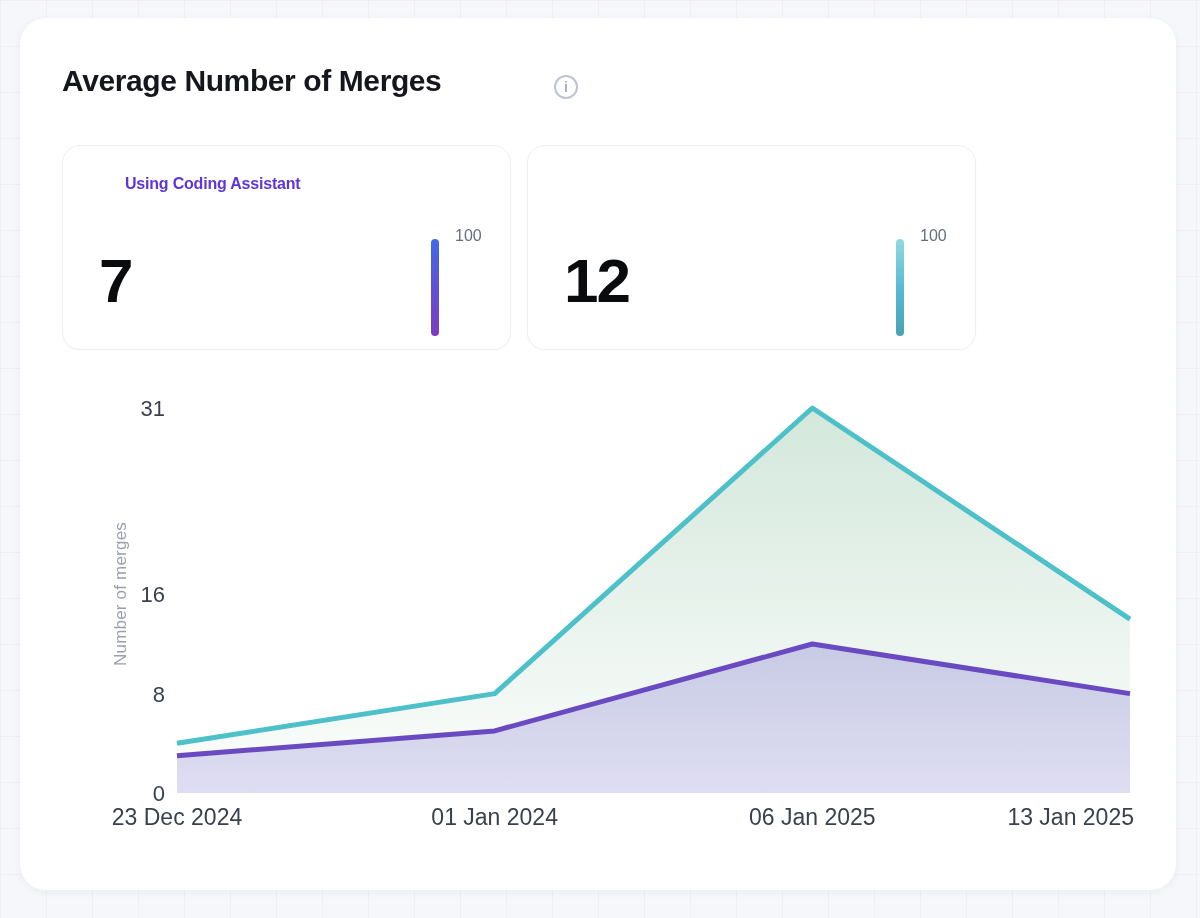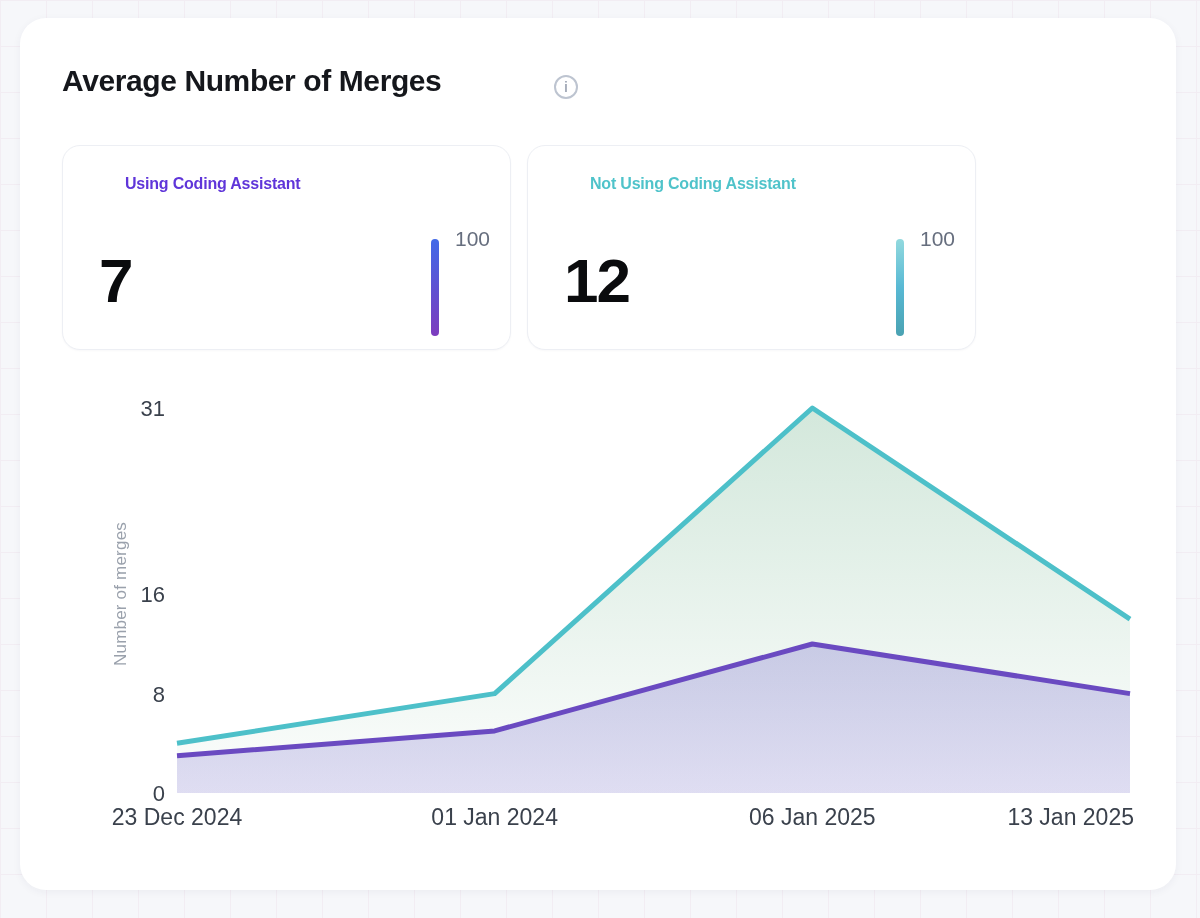--- a/index.html
+++ b/index.html
@@ -29,21 +29,21 @@
   }
   .cards { position:absolute; left:42px; top:127px; display:flex; gap:16px; }
   .stat-card {
     position:relative; width:449px; height:205px;
     background:#ffffff; border:1px solid #edeff4; border-radius:18px;
     box-shadow:0 1px 2px rgba(25,30,60,0.03);
   }
   .card-title { position:absolute; left:34px; top:29px; font-size:16px; font-weight:700; letter-spacing:-0.2px;margin-left:28px; }
   .card-value { position:absolute; left:36px; top:104px; font-size:62px; line-height:1; font-weight:700; color:#0a0b0d; letter-spacing:-2px; }
   .card-bar  { position:absolute; left:368px; top:93px; width:8px; height:97px; border-radius:4px; }
-  .card-scale { position:absolute; left:392px; top:81px; font-size:21px; color:#666e7e; }
+  .card-scale { position:absolute; left:392px; top:81px; font-size:16px; color:#666e7e; }
   #chart-svg { position:absolute; left:0; top:0; width:1156px; height:872px; }
   .ytick, .xtick { font-size:22px; fill:#3a414c; font-family:"Liberation Sans","DejaVu Sans",sans-serif; }
   .xtick { font-size:23px; }
   .ylabel {
     position:absolute; left:101px; top:576px;
     transform:translate(-50%,-50%) rotate(-90deg);
     font-size:17px; color:#9aa1ac; white-space:nowrap; letter-spacing:0.2px;
   }
 </style>
 </head>
@@ -56,21 +56,20 @@
     <div class="info">i</div>
 
     <div class="cards">
       <div class="stat-card" id="stat-card-0">
         <div class="card-title" style="color: rgb(95, 53, 217);">Using Coding Assistant</div>
         <div class="card-value">7</div>
         <div class="card-bar" style="background: linear-gradient(rgb(65, 105, 232), rgb(94, 82, 210), rgb(125, 60, 190));"></div>
         <div class="card-scale">100</div>
       </div>
       <div class="stat-card" id="stat-card-1">
-        <div class="card-title" style="color: rgb(79, 195, 202);">Not Using Coding Assistant</div>
         <div class="card-value">12</div>
         <div class="card-bar" style="background: linear-gradient(rgb(146, 217, 222), rgb(88, 185, 212), rgb(74, 162, 178));"></div>
         <div class="card-scale">100</div>
       </div>
     </div>
 
     <svg id="chart-svg" viewBox="0 0 1156 872" xmlns="http://www.w3.org/2000/svg">
         <defs>
           <linearGradient id="grad0" gradientUnits="userSpaceOnUse" x1="0" y1="390" x2="0" y2="775">
             <stop offset="0%" stop-color="rgba(106,92,200,0.40)"></stop>

